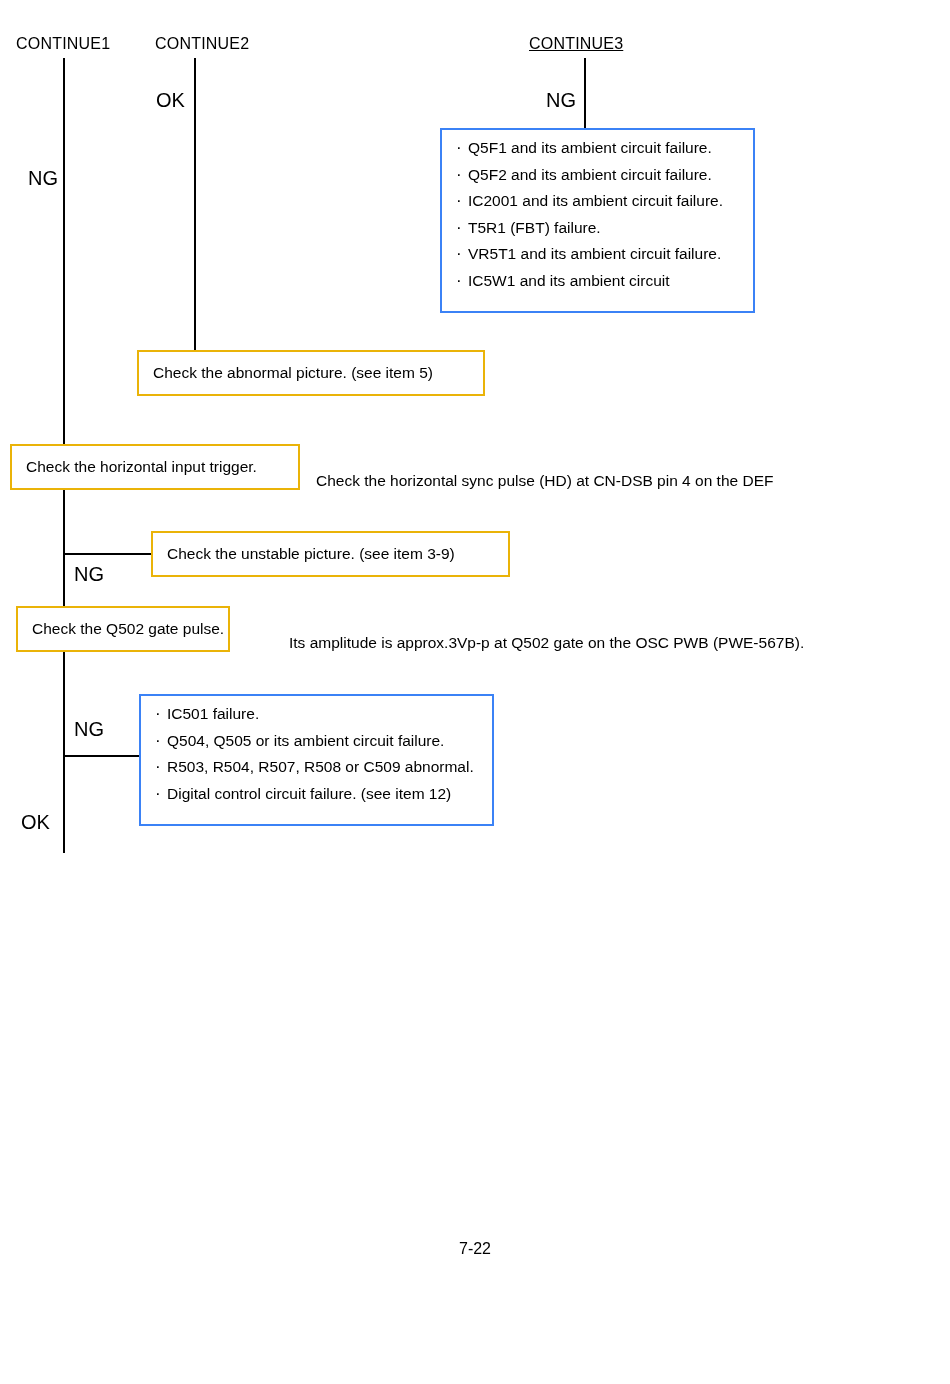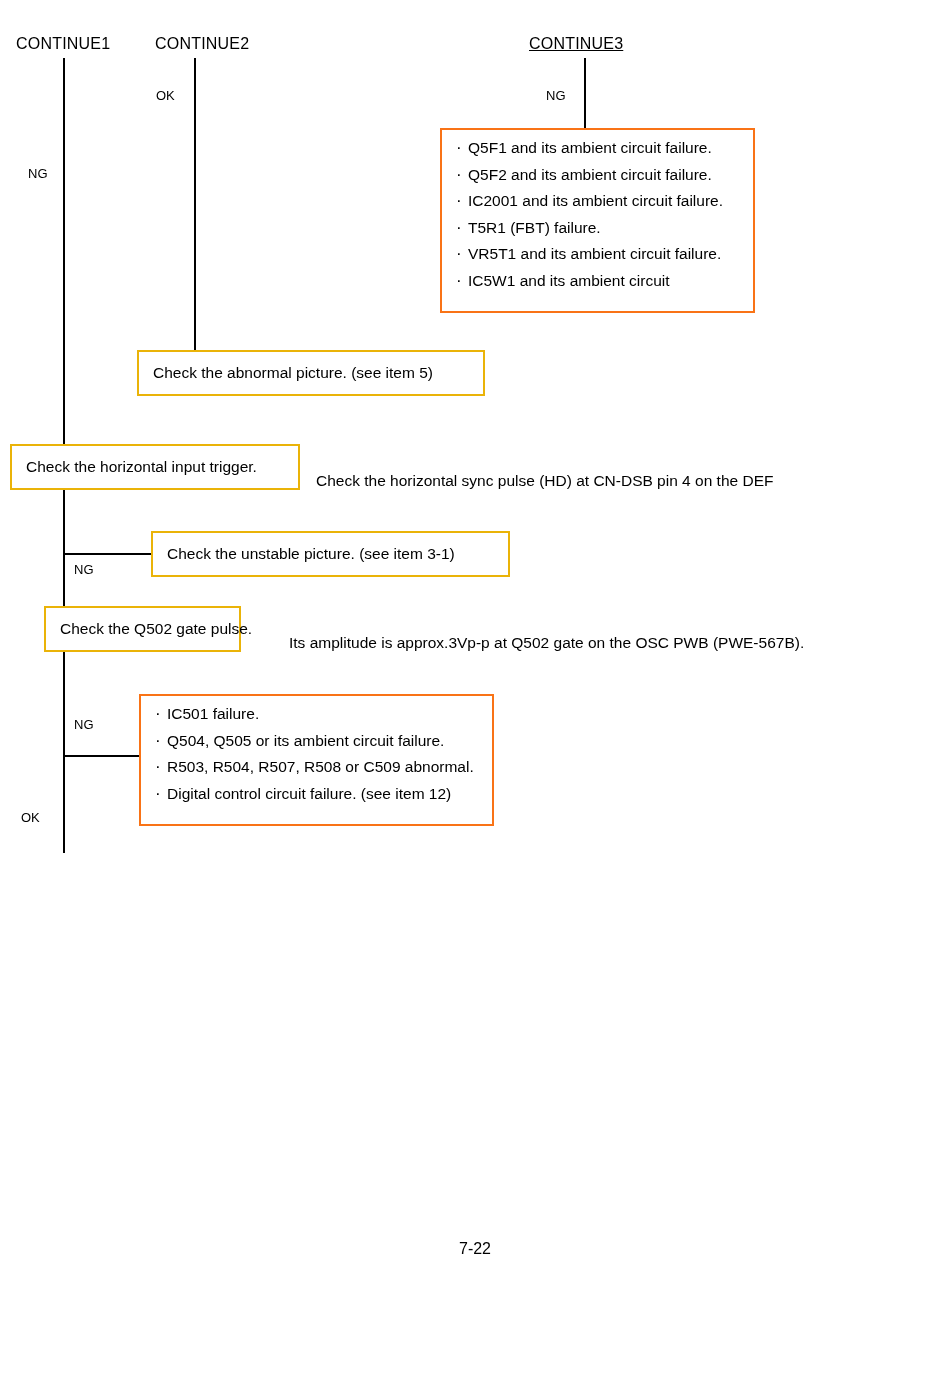--- a/index.html
+++ b/index.html
@@ -13,21 +13,21 @@
     height: 1384px;
     background: #ffffff;
     font-family: "Liberation Sans", sans-serif;
     color: #000000;
     overflow: hidden;
   }
 
   
   .lbl {
     position: absolute;
-    font-size: 13px;
+    font-size: 20px;
     line-height: 1.2;
     white-space: nowrap;
     color: #000;
   }
   .hdr {
     position: absolute;
     font-size: 16px;
     line-height: 1.2;
     white-space: nowrap;
     letter-spacing: 0.2px;
@@ -52,21 +52,21 @@
     align-items: center;
   }
   .box .box-text {
     font-size: 15.5px;
     line-height: 1.2;
     white-space: nowrap;
     padding-left: 14px;
   }
   .listbox {
     position: absolute;
-    border: 2px solid #f97316;
+    border: 2px solid #3b82f6;
     background: #fff;
     box-sizing: border-box;
     padding: 10px 14px 10px 14px;
   }
   .listbox .li {
     font-size: 15.5px;
     line-height: 1.0;
     white-space: nowrap;
     padding: 0 0 0 12px;
     position: relative;
@@ -131,24 +131,24 @@
     <span class="box-text">Check the horizontal input trigger.</span>
   </div>
   <div class="note" style="left:316px; top:460px;">Check the horizontal sync pulse (HD) at CN-DSB pin 4 on the DEF</div>
 
   <div class="vline" style="left:63px; top:490px; height:116px;"></div>
 
   <div class="hline" style="left:63px; top:553px; width:88px;"></div>
   <div class="lbl" style="left:74px; top:562px;">NG</div>
 
   <div class="box" style="left:151px; top:531px; width:359px; height:46px;">
-    <span class="box-text">Check the unstable picture. (see item 3-1)</span>
+    <span class="box-text">Check the unstable picture. (see item 3-9)</span>
   </div>
 
-  <div class="box" style="left:16px; top:606px; width:197px; height:46px;margin-left:28px;">
+  <div class="box" style="left:16px; top:606px; width:214px; height:46px;">
     <span class="box-text">Check the Q502 gate pulse.</span>
   </div>
   <div class="note" style="left:289px; top:622px;">Its amplitude is approx.3Vp-p at Q502 gate on the OSC PWB (PWE-567B).</div>
 
   <div class="vline" style="left:63px; top:652px; height:201px;"></div>
 
   <div class="hline" style="left:63px; top:755px; width:76px;"></div>
   <div class="lbl" style="left:74px; top:717px;">NG</div>
   <div class="lbl" style="left:21px; top:810px;">OK</div>
 

